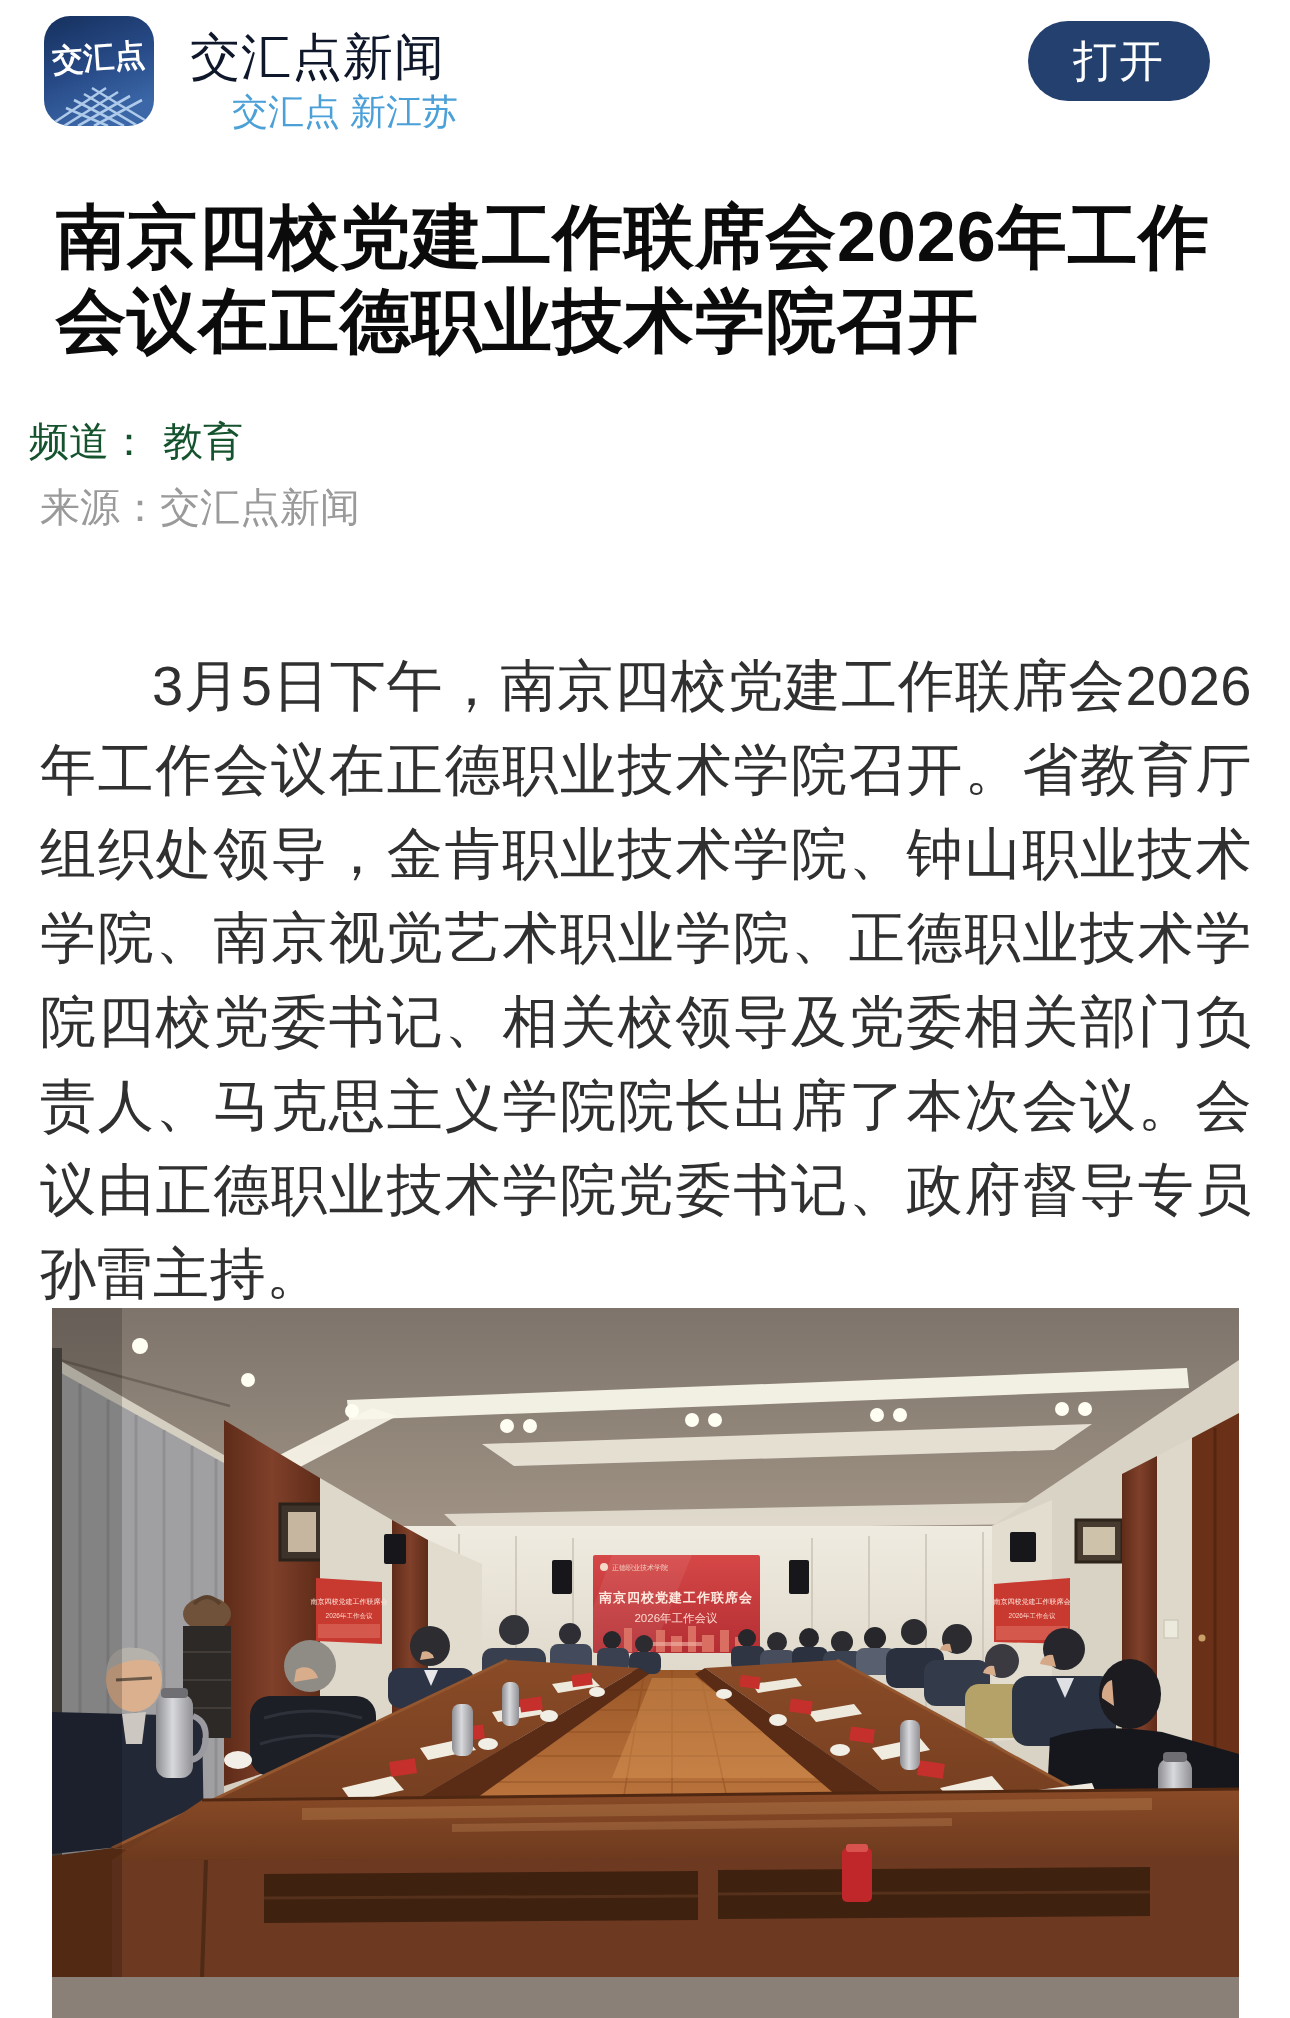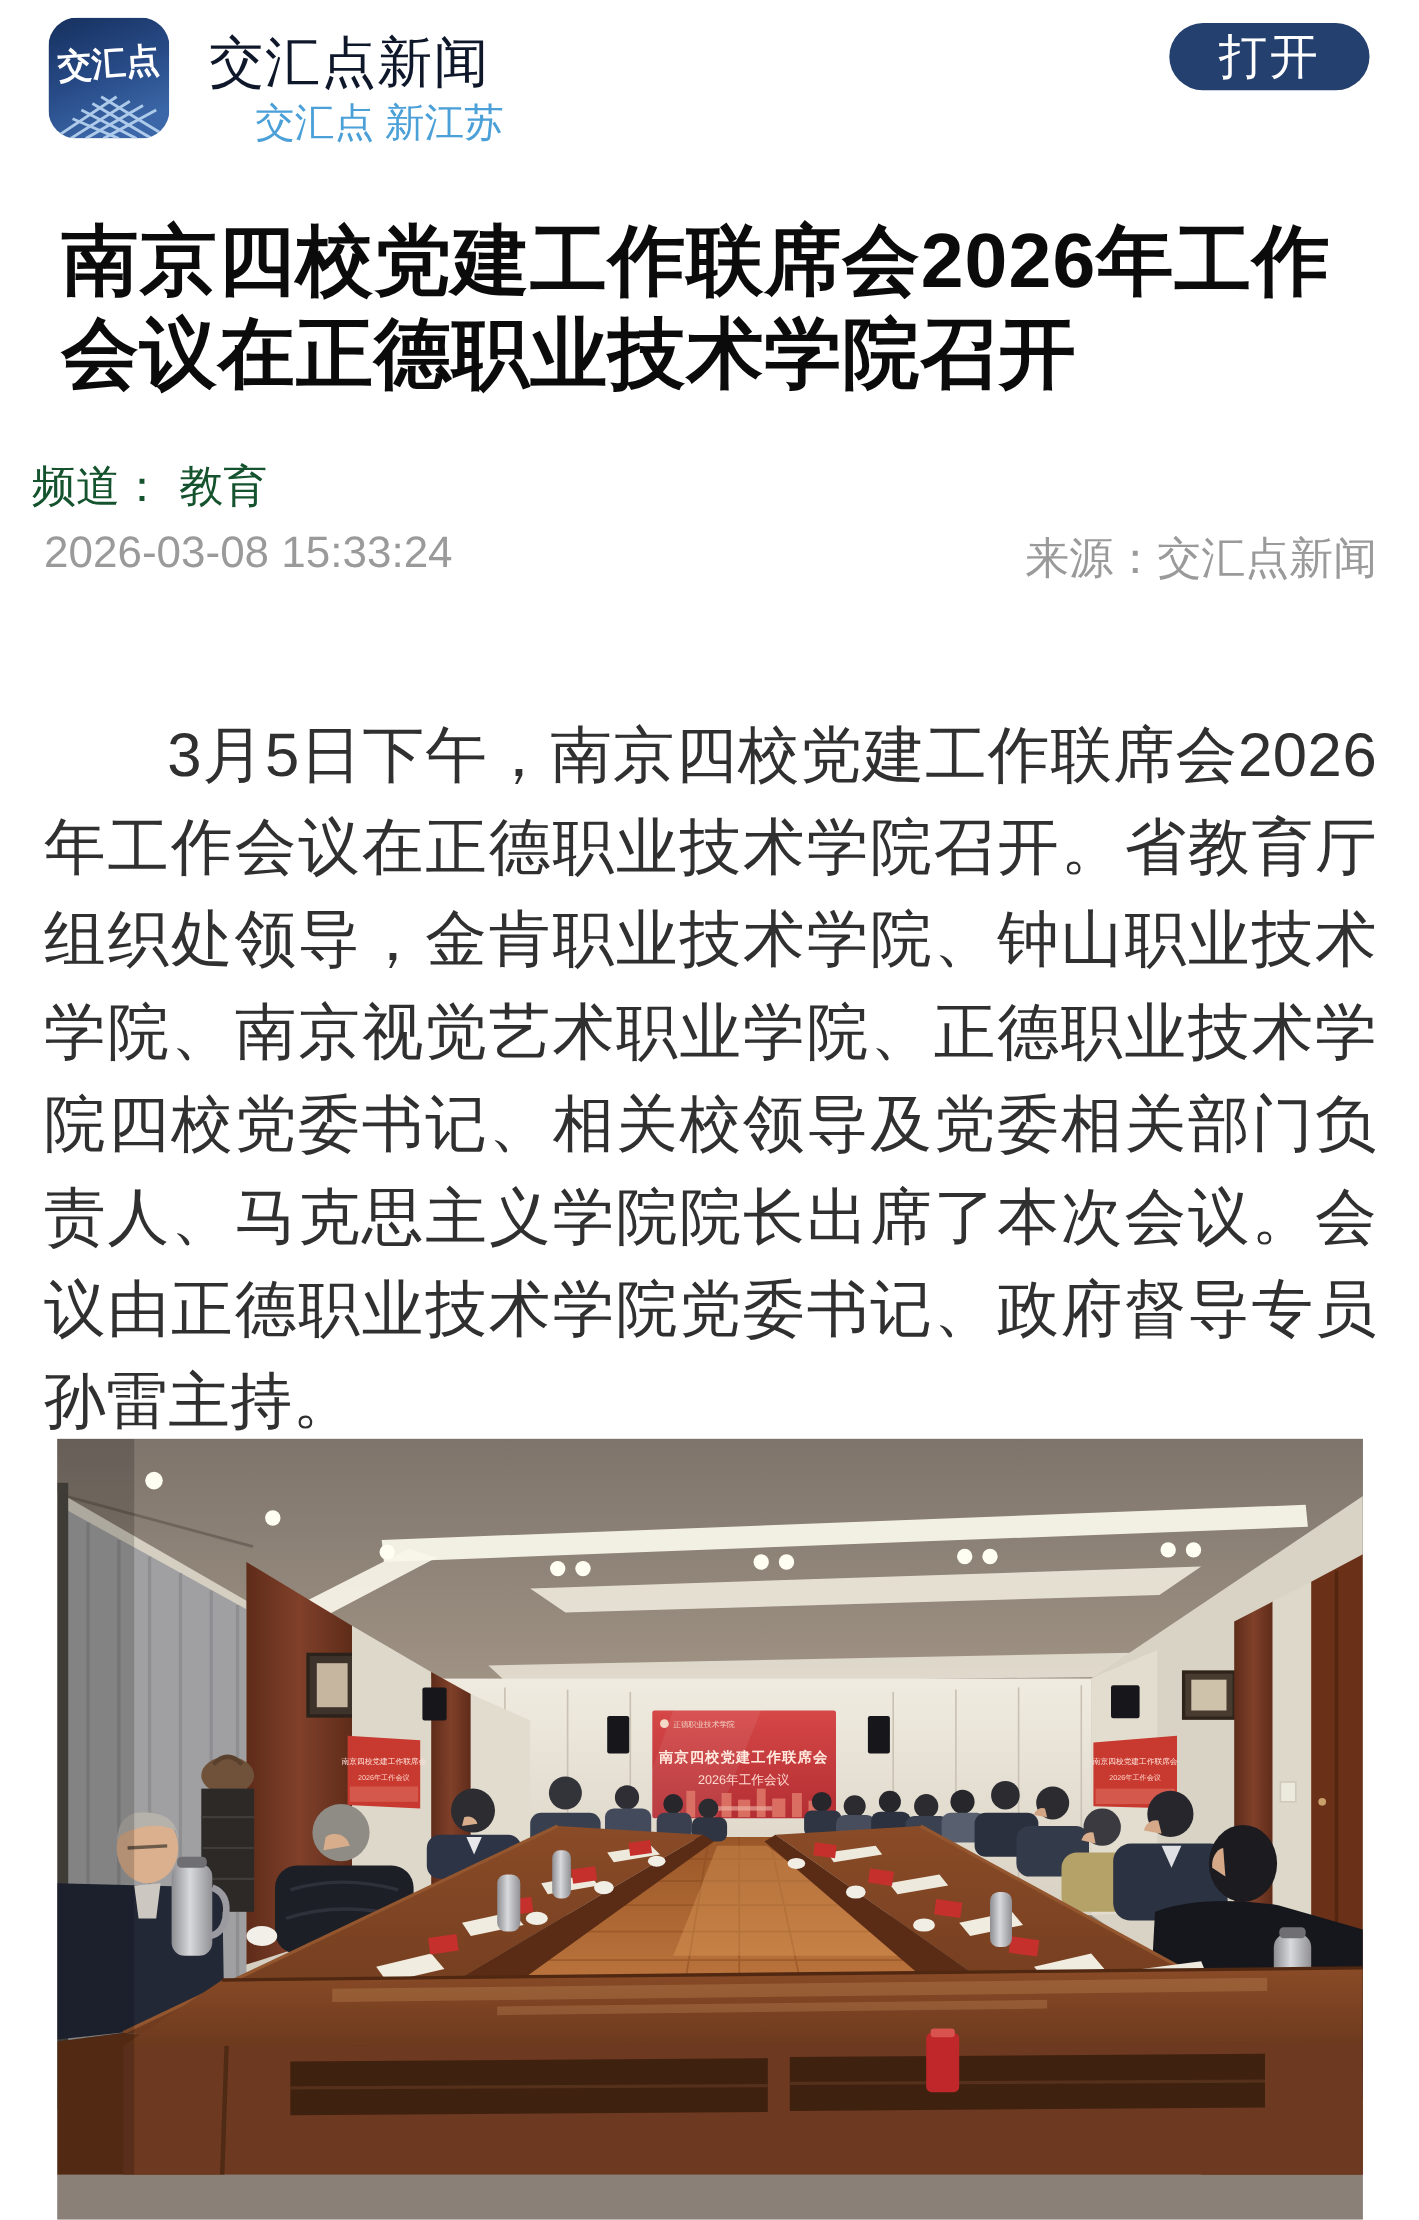--- a/index.html
+++ b/index.html
@@ -3,21 +3,21 @@
 <meta charset="utf-8">
 <style>
   html,body{margin:0;padding:0;background:#ffffff;}
   #page{position:relative;width:1290px;height:2018px;background:#ffffff;overflow:hidden;
         font-family:"Liberation Sans","DejaVu Sans",sans-serif;}
   
   .hdr{position:absolute;left:0;top:0;width:1290px;height:140px;background:#fff;}
   .app-icon{position:absolute;left:44px;top:16px;width:110px;height:110px;border-radius:26px;overflow:hidden;}
   .app-name{position:absolute;left:190px;top:24px;font-size:50px;font-weight:500;color:#0f172a;letter-spacing:1px;}
   .app-sub{position:absolute;left:232px;top:88px;font-size:36px;color:#4ba0d8;}
-  .open-btn{position:absolute;left:1063px;top:21px;width:182px;height:61px;border-radius:43px;
+  .open-btn{position:absolute;left:1028px;top:21px;width:182px;height:80px;border-radius:43px;
             background:#24406f;color:#ffffff;font-size:44px;display:flex;align-items:center;justify-content:center;
             letter-spacing:2px;border:none;}
   
   .title{position:absolute;left:40px;top:148px;width:1212px;font-size:70px;line-height:84px;
          font-weight:bold;color:#0b0b0b;letter-spacing:1px;margin-left:16px;}
   .chan-row{position:absolute;left:29px;top:414px;font-size:40px;color:#14532d;}
   .chan-row .gap{display:inline-block;width:14px;}
   .meta-row{position:absolute;left:40px;top:480px;width:1212px;display:flex;justify-content:space-between;
             font-size:40px;color:#9a9a9a;}
   .body-text{position:absolute;left:40px;top:588px;width:1212px;font-size:56px;line-height:84px;color:#303030;
@@ -52,21 +52,20 @@
     <button class="open-btn">打开</button>
   </div>
 
   <h1 class="title">南京四校党建工作联席会2026年工作会议在正德职业技术学院召开</h1>
 
   <div class="chan-row">
     <span>频道：</span><span class="gap"></span><span>教育</span>
   </div>
 
   <div class="meta-row">
-    <span>2026-03-08 15:33:24</span>
     <span>来源：交汇点新闻</span>
   </div>
 
   <p class="body-text">3月5日下午，南京四校党建工作联席会2026年工作会议在正德职业技术学院召开。省教育厅组织处领导，金肯职业技术学院、钟山职业技术学院、南京视觉艺术职业学院、正德职业技术学院四校党委书记、相关校领导及党委相关部门负责人、马克思主义学院院长出席了本次会议。会议由正德职业技术学院党委书记、政府督导专员孙雷主持。</p>
 
   <div class="photo">
     <svg width="1187" height="669" viewBox="0 0 1187 669">
       <defs>
         <linearGradient id="ceil" x1="0" y1="0" x2="0" y2="1">
           <stop offset="0" stop-color="#7e746b"></stop>

